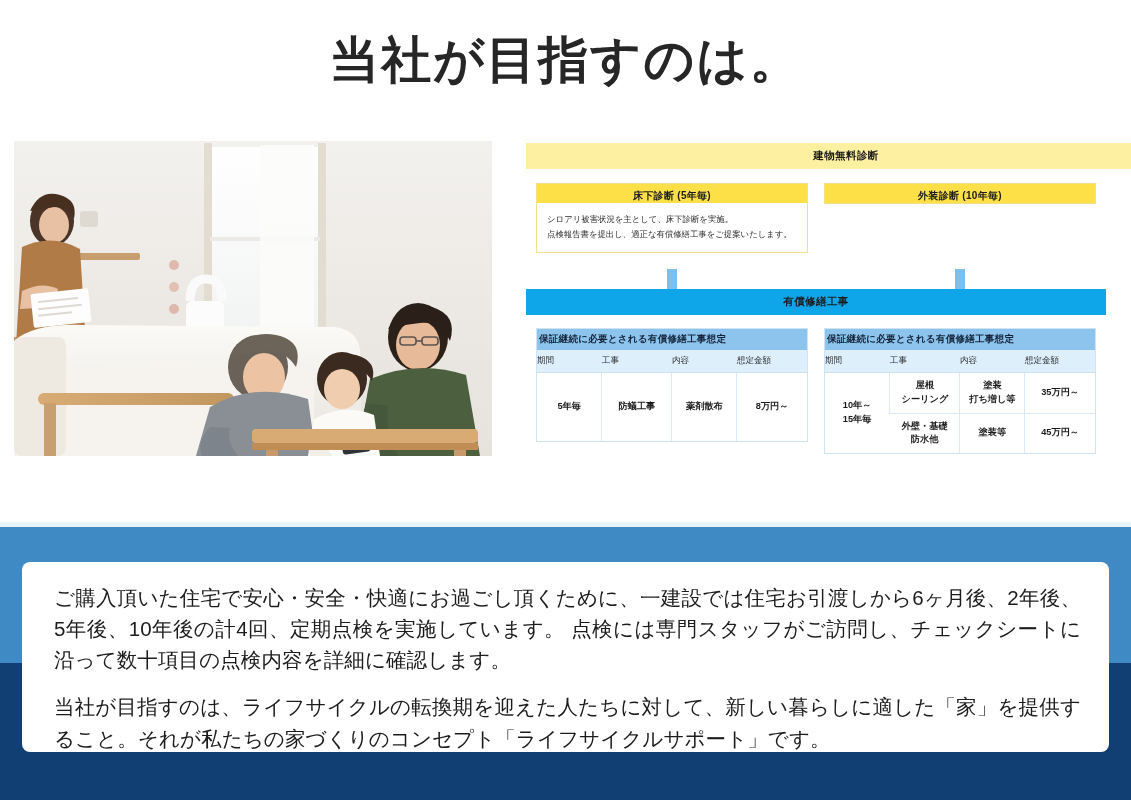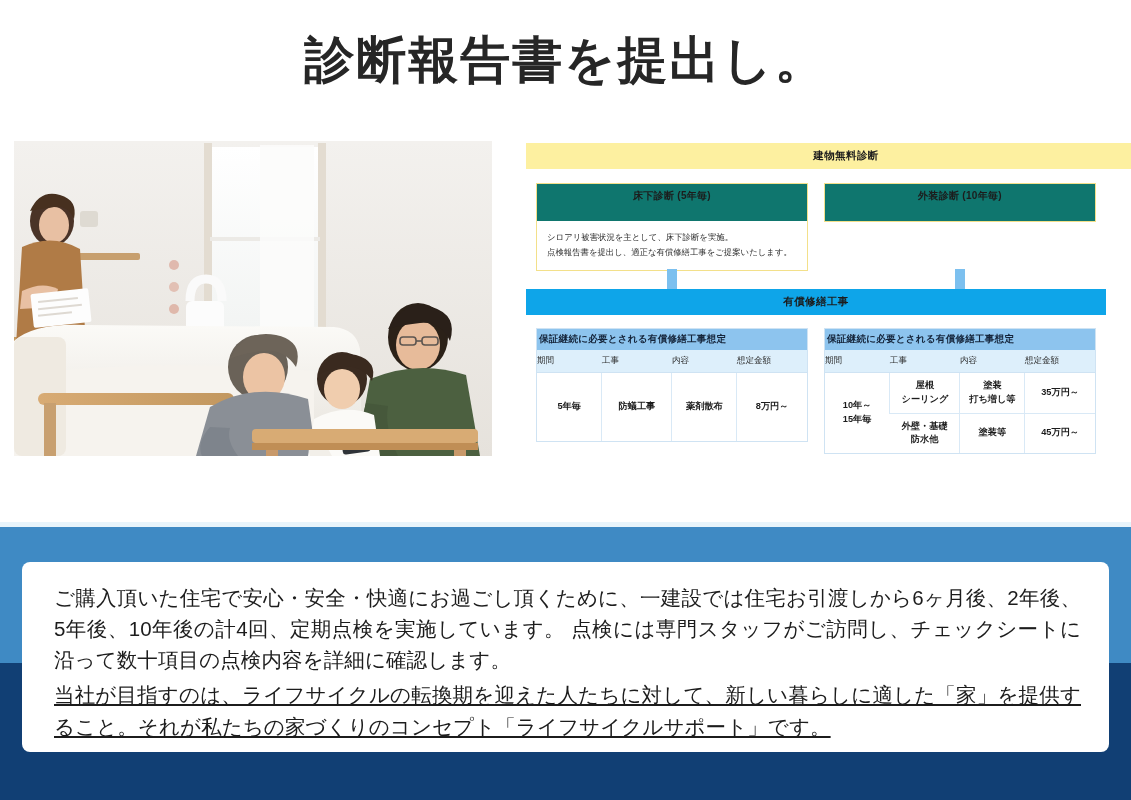--- a/index.html
+++ b/index.html
@@ -64,26 +64,26 @@
   }
   .diag-col { position: absolute; top: 40px; width: 272px; }
   .diag-col.left  { left: 10px; }
   .diag-col.right { left: 298px; }
 
   .box-yellow {
     border: 1px solid #f3e08a;
     background: #ffffff;
   }
   .box-yellow .bh {
-    background: #0f766e;
+    background: #fde047;
     text-align: center;
     font-size: 10px;
     font-weight: 700;
     color: #1c1c1c;
-    padding: 5px 2px 18px;
+    padding: 5px 2px 0;
     letter-spacing: .3px;
   }
   .box-yellow .bb {
     padding: 9px 10px 11px;
     font-size: 8.4px;
     line-height: 1.75;
     color: #2b2b2b;
   }
 
   
@@ -193,26 +193,26 @@
   }
   .copy-card p {
     margin: 0;
     font-size: 20.5px;
     line-height: 1.52;
     color: #1c1c1c;
     letter-spacing: .1px;
     text-align: justify;
     text-justify: inter-character;
   }
-  .copy-card p.second { margin-top: 4px; text-decoration: underline; }
+  .copy-card p.second { margin-top: 16px; }
 </style>
 </head>
 <body>
 
-<div class="page-title">診断報告書を提出し。</div>
+<div class="page-title">当社が目指すのは。</div>
 
 <div class="hero-photo">
   <svg width="478" height="315" viewBox="0 0 478 315">
     <defs>
       <linearGradient id="wallg" x1="0" y1="0" x2="0" y2="1">
         <stop offset="0" stop-color="#f3f1ee"></stop>
         <stop offset="1" stop-color="#e6e2dc"></stop>
       </linearGradient>
       <linearGradient id="wing" x1="0" y1="0" x2="0" y2="1">
         <stop offset="0" stop-color="#ffffff"></stop>

